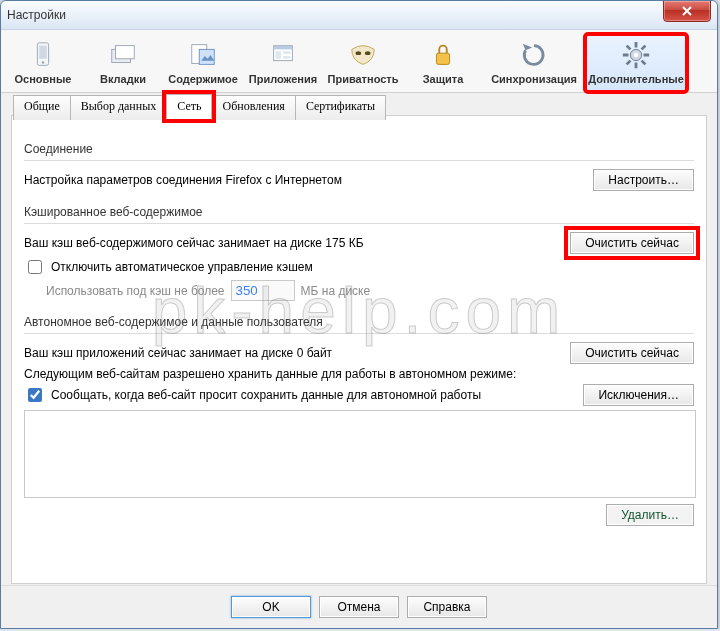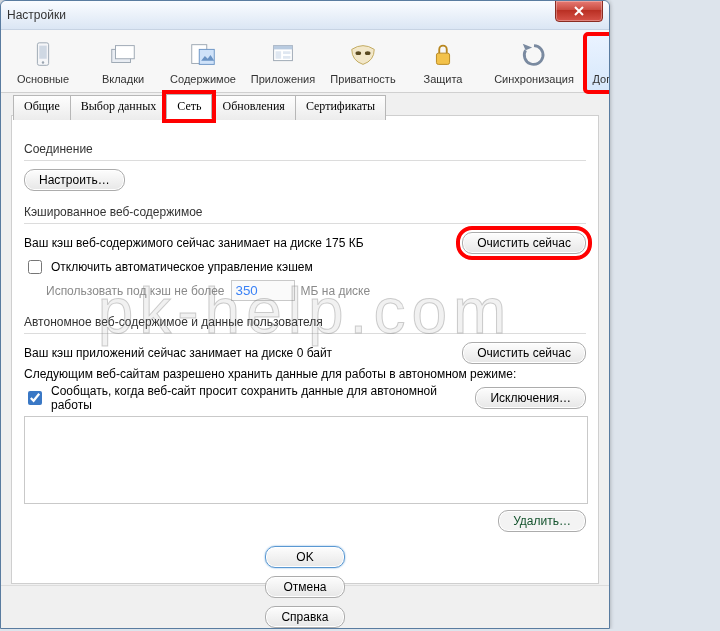--- a/index.html
+++ b/index.html
@@ -4,21 +4,21 @@
 <style>
   html, body {
     margin: 0;
     padding: 0;
     font-family: "Segoe UI", Tahoma, sans-serif;
     font-size: 12px;
     background: #dde4ec;
     color: #000;
   }
   .window {
-    width: 610px;
+    width: 718px;
     height: 629px;
     border: 1px solid #5a7ca0;
     border-radius: 6px 6px 0 0;
     background: linear-gradient(#fdfeff, #e9eef6 40px, #f0f0f0 40px);
     box-shadow: 0 0 4px rgba(0,0,0,.3);
     position: relative;
     box-sizing: border-box;
     overflow: hidden;
   }
   
@@ -47,20 +47,21 @@
     display: flex; align-items: center; justify-content: center;
     color: #fff; font-weight: bold;
     box-shadow: inset 0 0 0 1px rgba(255,255,255,.3);
   }
   .close-btn svg { width: 10px; height: 10px; }
   .catbar {
     display: flex;
     background: #f7f7f7;
     border-bottom: 1px solid #d0d0d0;
     padding: 4px 2px 0 2px;
+    font-weight: bold;
   }
   .cat-item {
     flex: 0 0 auto;
     width: 78px;
     text-align: center;
     padding: 4px 0 6px 0;
     font-size: 11px;
     color: #333;
     cursor: default;
     border: 1px solid transparent;
@@ -135,21 +136,21 @@
   .row {
     display: flex;
     align-items: center;
     gap: 6px;
     margin: 3px 0;
   }
   .row .grow { flex: 1; }
   .win-btn {
     background: linear-gradient(#fdfdfd,#e7e7e7);
     border: 1px solid #acacac;
-    border-radius: 10px;
+    border-radius: 0;
     padding: 3px 14px;
     font-size: 12px;
     font-family: inherit;
     min-width: 80px;
     cursor: default;
     box-shadow: inset 0 0 0 1px #fff;
   }
   .win-btn.default {
     border-color: #5a98d2;
     box-shadow: 0 0 2px #6fa9dd, inset 0 0 0 1px #fff;
@@ -181,27 +182,26 @@
     border: 1px solid #c9c9c9;
     background: #fff;
     margin-top: 4px;
   }
   
   .footer {
     position: absolute;
     left: 0; right: 0; bottom: 0;
     height: 42px;
     display: flex;
-    justify-content: flex-end;
+    justify-content: center;
     align-items: center;
     gap: 8px;
     padding: 0 14px;
     background: #f0f0f0;
     border-top: 1px solid #dcdcdc;
-    flex-direction: column;
   }
   
   .watermark {
     position: absolute;
     left: 50%; top: 50%;
     transform: translate(-50%, -55%);
     font-size: 64px;
     font-family: Liberation Sans, sans-serif;
     letter-spacing: 6px;
     color: rgba(120,120,120,.10);
@@ -324,20 +324,21 @@
     <div class="subtab">Обновления</div>
     <div class="subtab">Сертификаты</div>
   </div>
 
   <div class="body-area" style="top:114px;">
     <div class="content">
 
       <div class="group-title">Соединение</div>
       <hr class="group-rule">
       <div class="row">
+        <span class="grow">Настройка параметров соединения Firefox с Интернетом</span>
         <button class="win-btn">Настроить…</button>
       </div>
 
       <div class="group-title" style="margin-top:10px">Кэшированное веб-содержимое</div>
       <hr class="group-rule">
       <div class="row">
         <span class="grow">Ваш кэш веб-содержимого сейчас занимает на диске 175 КБ</span>
         <button class="win-btn hl-red-btn">Очистить сейчас</button>
       </div>
       <div class="row">

